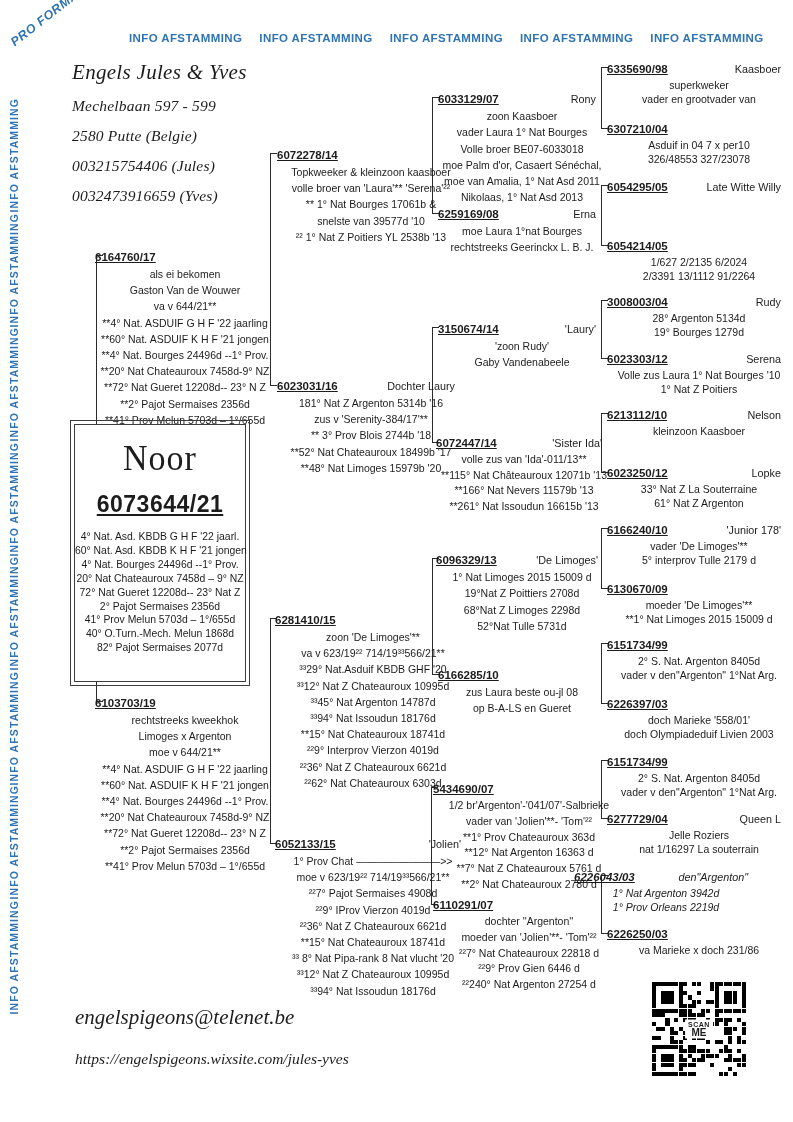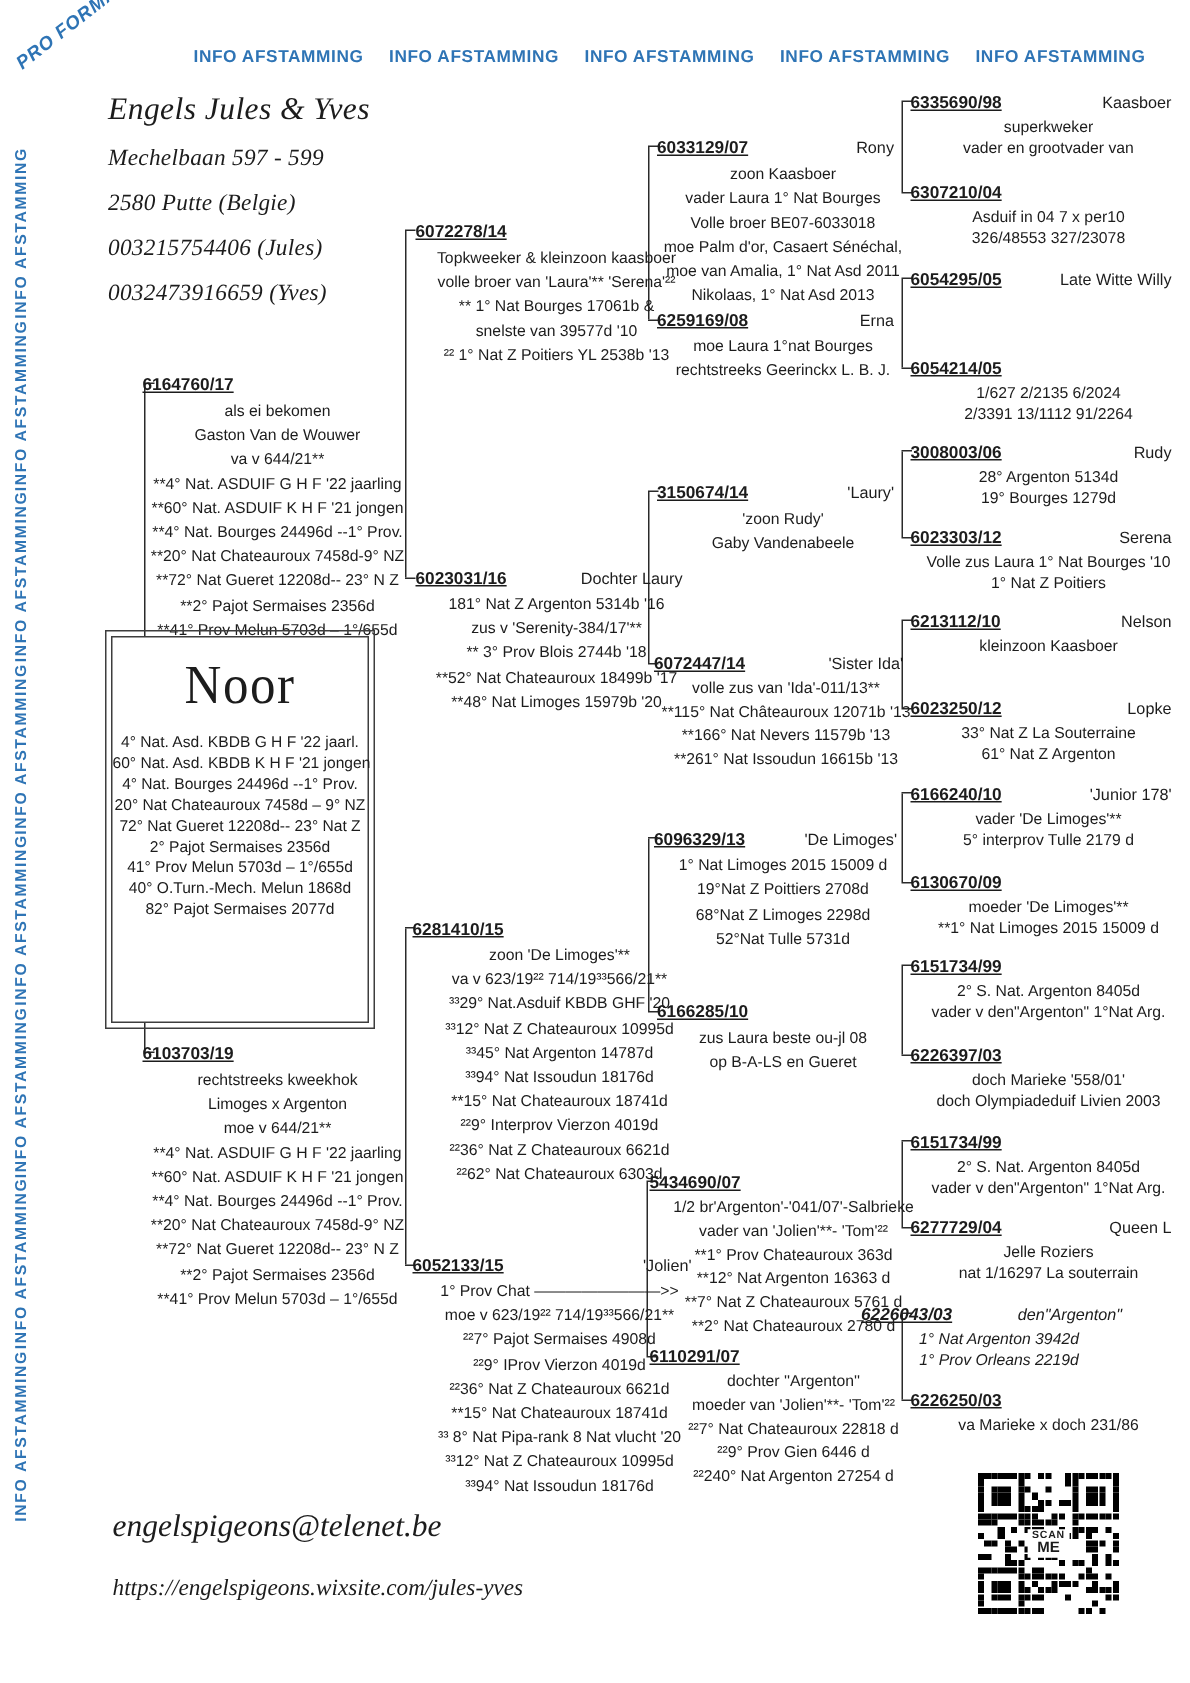--- a/index.html
+++ b/index.html
@@ -84,20 +84,21 @@
   </div>
 
 <div class="abs serif" id="owner-name">Engels Jules &amp; Yves</div>
 <div class="abs serif owner-line" style="top:97px">Mechelbaan 597 - 599</div>
 <div class="abs serif owner-line" style="top:127px">2580 Putte  (Belgie)</div>
 <div class="abs serif owner-line" style="top:157px">003215754406 (Jules)</div>
 <div class="abs serif owner-line" style="top:187px">0032473916659 (Yves)</div>
 
 <div class="abs" id="noor-box">
   <div id="noor-name">Noor</div>
+  <div id="noor-ring">6073644/21</div>
   <div id="noor-results">
       <div class="ln">4° Nat. Asd. KBDB G H F '22 jaarl.</div>
       <div class="ln">60° Nat. Asd. KBDB K H F '21 jongen</div>
       <div class="ln">4° Nat. Bourges  24496d --1° Prov.</div>
       <div class="ln">20° Nat Chateauroux 7458d – 9° NZ</div>
       <div class="ln">72° Nat Gueret 12208d-- 23° Nat Z</div>
       <div class="ln">2° Pajot Sermaises 2356d</div>
       <div class="ln">41° Prov Melun 5703d – 1°/655d</div>
       <div class="ln">40° O.Turn.-Mech. Melun 1868d</div>
       <div class="ln">82° Pajot Sermaises 2077d</div>
@@ -285,21 +286,21 @@
     </div>
     <div class="block" style="left: 607px; top: 239px; width: 184px;">
       <div class="hdr">
         <span class="ring">6054214/05</span>
       </div>
       <div class="ln" style="line-height: 14.4px;">1/627 2/2135 6/2024</div>
       <div class="ln" style="line-height: 14.4px;">2/3391 13/1112 91/2264</div>
     </div>
     <div class="block" style="left: 607px; top: 295px; width: 184px;">
       <div class="hdr">
-        <span class="ring">3008003/06</span>
+        <span class="ring">3008003/04</span>
         <span class="bname">Rudy</span>
       </div>
       <div class="ln" style="line-height: 14.4px;">28° Argenton 5134d</div>
       <div class="ln" style="line-height: 14.4px;">19° Bourges 1279d</div>
     </div>
     <div class="block" style="left: 607px; top: 352px; width: 184px;">
       <div class="hdr">
         <span class="ring">6023303/12</span>
         <span class="bname">Serena</span>
       </div>

